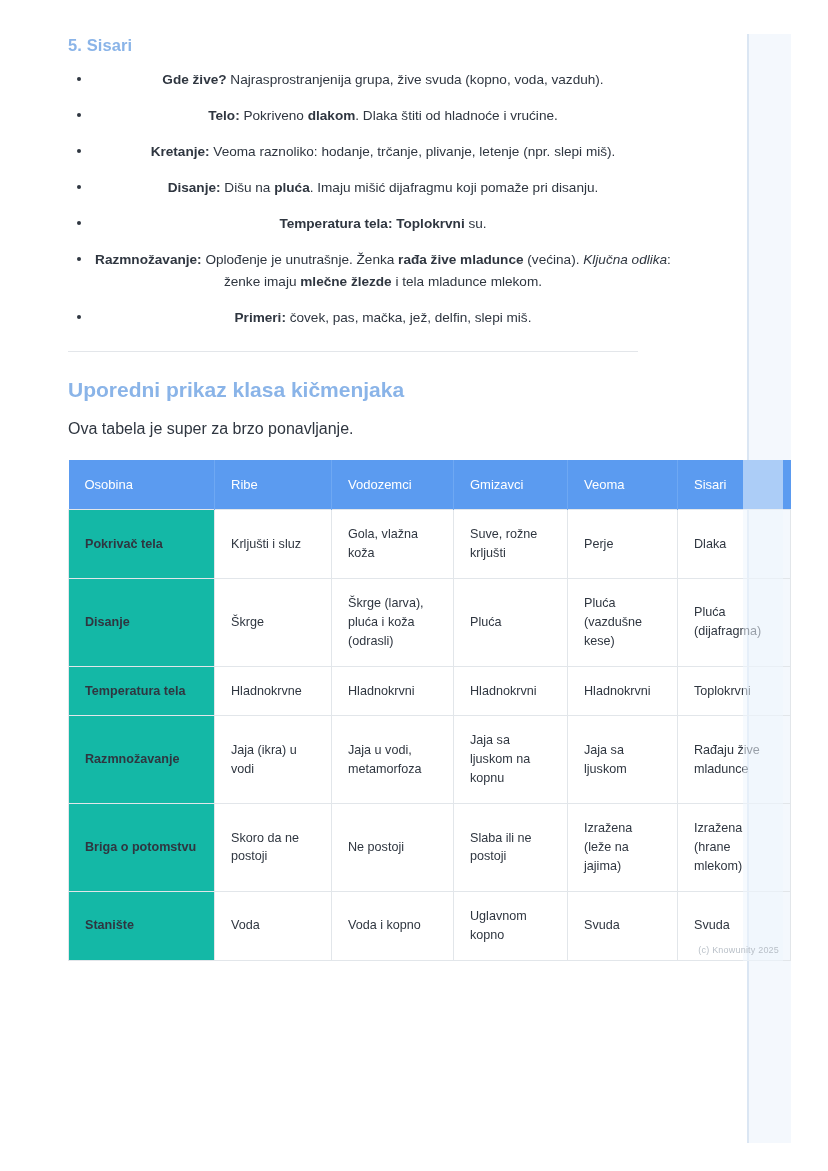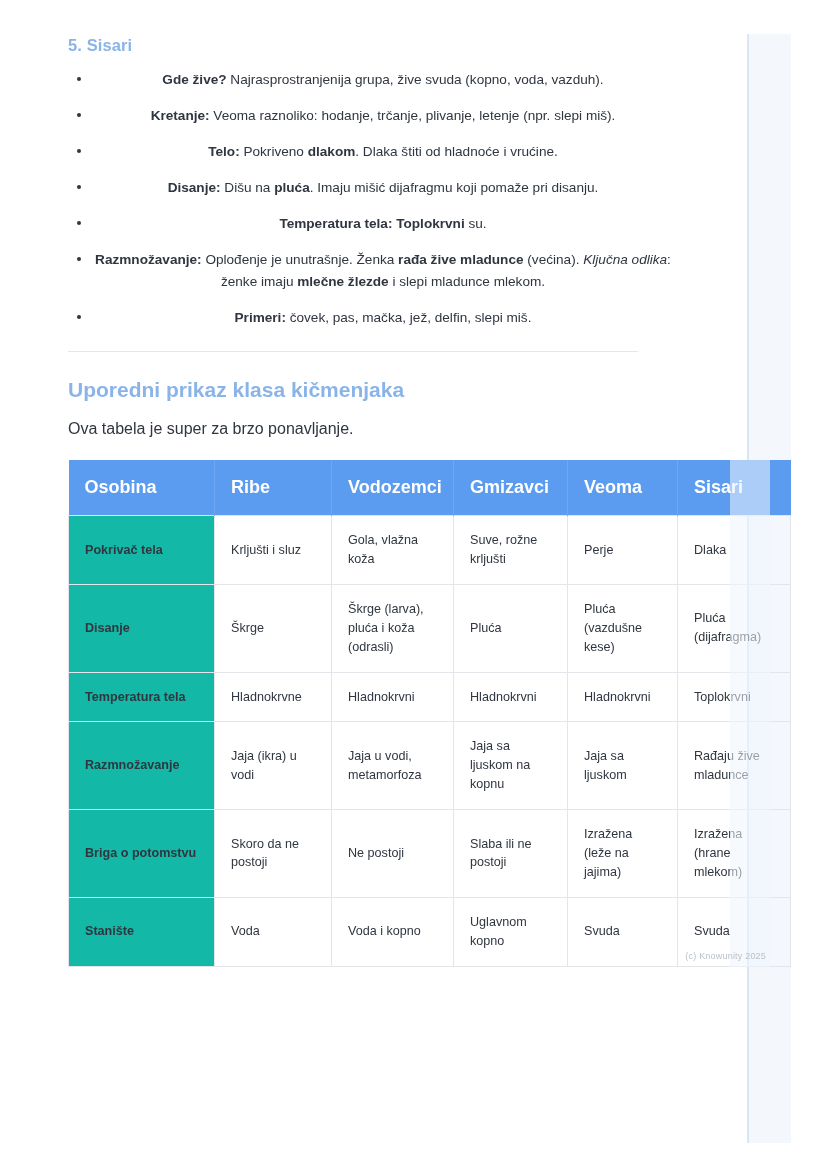--- a/index.html
+++ b/index.html
@@ -13,21 +13,21 @@
     background: #ffffff;
     font-family: "Liberation Sans", sans-serif;
     color: #2d3748;
     position: relative;
     overflow: hidden;
   }
   .page {
     position: relative;
     width: 828px;
     min-height: 1171px;
-    padding: 36px 58px 20px 68px;
+    padding: 36px 45px 20px 68px;
   }
   
   .right-rail {
     position: absolute;
     top: 34px;
     right: 37px;
     width: 44px;
     bottom: 28px;
     background: #f4f8fd;
     pointer-events: none;
@@ -95,22 +95,22 @@
   table.cmp {
     border-collapse: collapse;
     width: 722px;
     table-layout: fixed;
     font-size: 12.6px;
   }
   table.cmp th {
     background: #5b9bf0;
     color: #ffffff;
     text-align: left;
-    font-weight: bold;
-    font-size: 18px;
+    font-weight: normal;
+    font-size: 13px;
     padding: 17px 16px;
     border-right: 1px solid #6ea8f3;
     border-bottom: none;
   }
   table.cmp th:last-child { border-right: none; }
   table.cmp td {
     border: 1px solid #e2e6ea;
     border-top: none;
     padding: 15px 16px;
     vertical-align: middle;
@@ -158,33 +158,33 @@
     <div class="right-rail-line"></div>
   </div>
 
   <h2 class="section-title">5. Sisari</h2>
 
   <ul class="bullets">
     <li>
       <span class="b">Gde žive?</span><span> Najrasprostranjenija grupa, žive svuda (kopno, voda, vazduh).</span>
     </li>
     <li>
+      <span class="b">Telo:</span><span> Pokriveno </span><span class="b">dlakom</span><span>. Dlaka štiti od hladnoće i vrućine.</span>
+    </li>
+    <li>
       <span class="b">Kretanje:</span><span> Veoma raznoliko: hodanje, trčanje, plivanje, letenje (npr. slepi miš).</span>
     </li>
     <li>
-      <span class="b">Telo:</span><span> Pokriveno </span><span class="b">dlakom</span><span>. Dlaka štiti od hladnoće i vrućine.</span>
-    </li>
-    <li>
       <span class="b">Disanje:</span><span> Dišu na </span><span class="b">pluća</span><span>. Imaju mišić dijafragmu koji pomaže pri disanju.</span>
     </li>
     <li>
       <span class="b">Temperatura tela: Toplokrvni</span><span> su.</span>
     </li>
     <li>
-      <span class="b">Razmnožavanje:</span><span> Oplođenje je unutrašnje. Ženka </span><span class="b">rađa žive mladunce</span><span> (većina). </span><span class="it">Ključna odlika</span><span>: ženke imaju </span><span class="b">mlečne žlezde</span><span> i slepi mladunce mlekom.</span>
+      <span class="b">Razmnožavanje:</span><span> Oplođenje je unutrašnje. Ženka </span><span class="b">rađa žive mladunce</span><span> (većina). </span><span class="it">Ključna odlika</span><span>: ženke imaju </span><span class="b">mlečne žlezde</span><span> i tela mladunce mlekom.</span>
     </li>
     <li>
       <span class="b">Primeri:</span><span> čovek, pas, mačka, jež, delfin, slepi miš.</span>
     </li>
   </ul>
 
   <hr class="divider">
 
   <h1 class="big-title">Uporedni prikaz klasa kičmenjaka</h1>
   <p class="lead">Ova tabela je super za brzo ponavljanje.</p>

